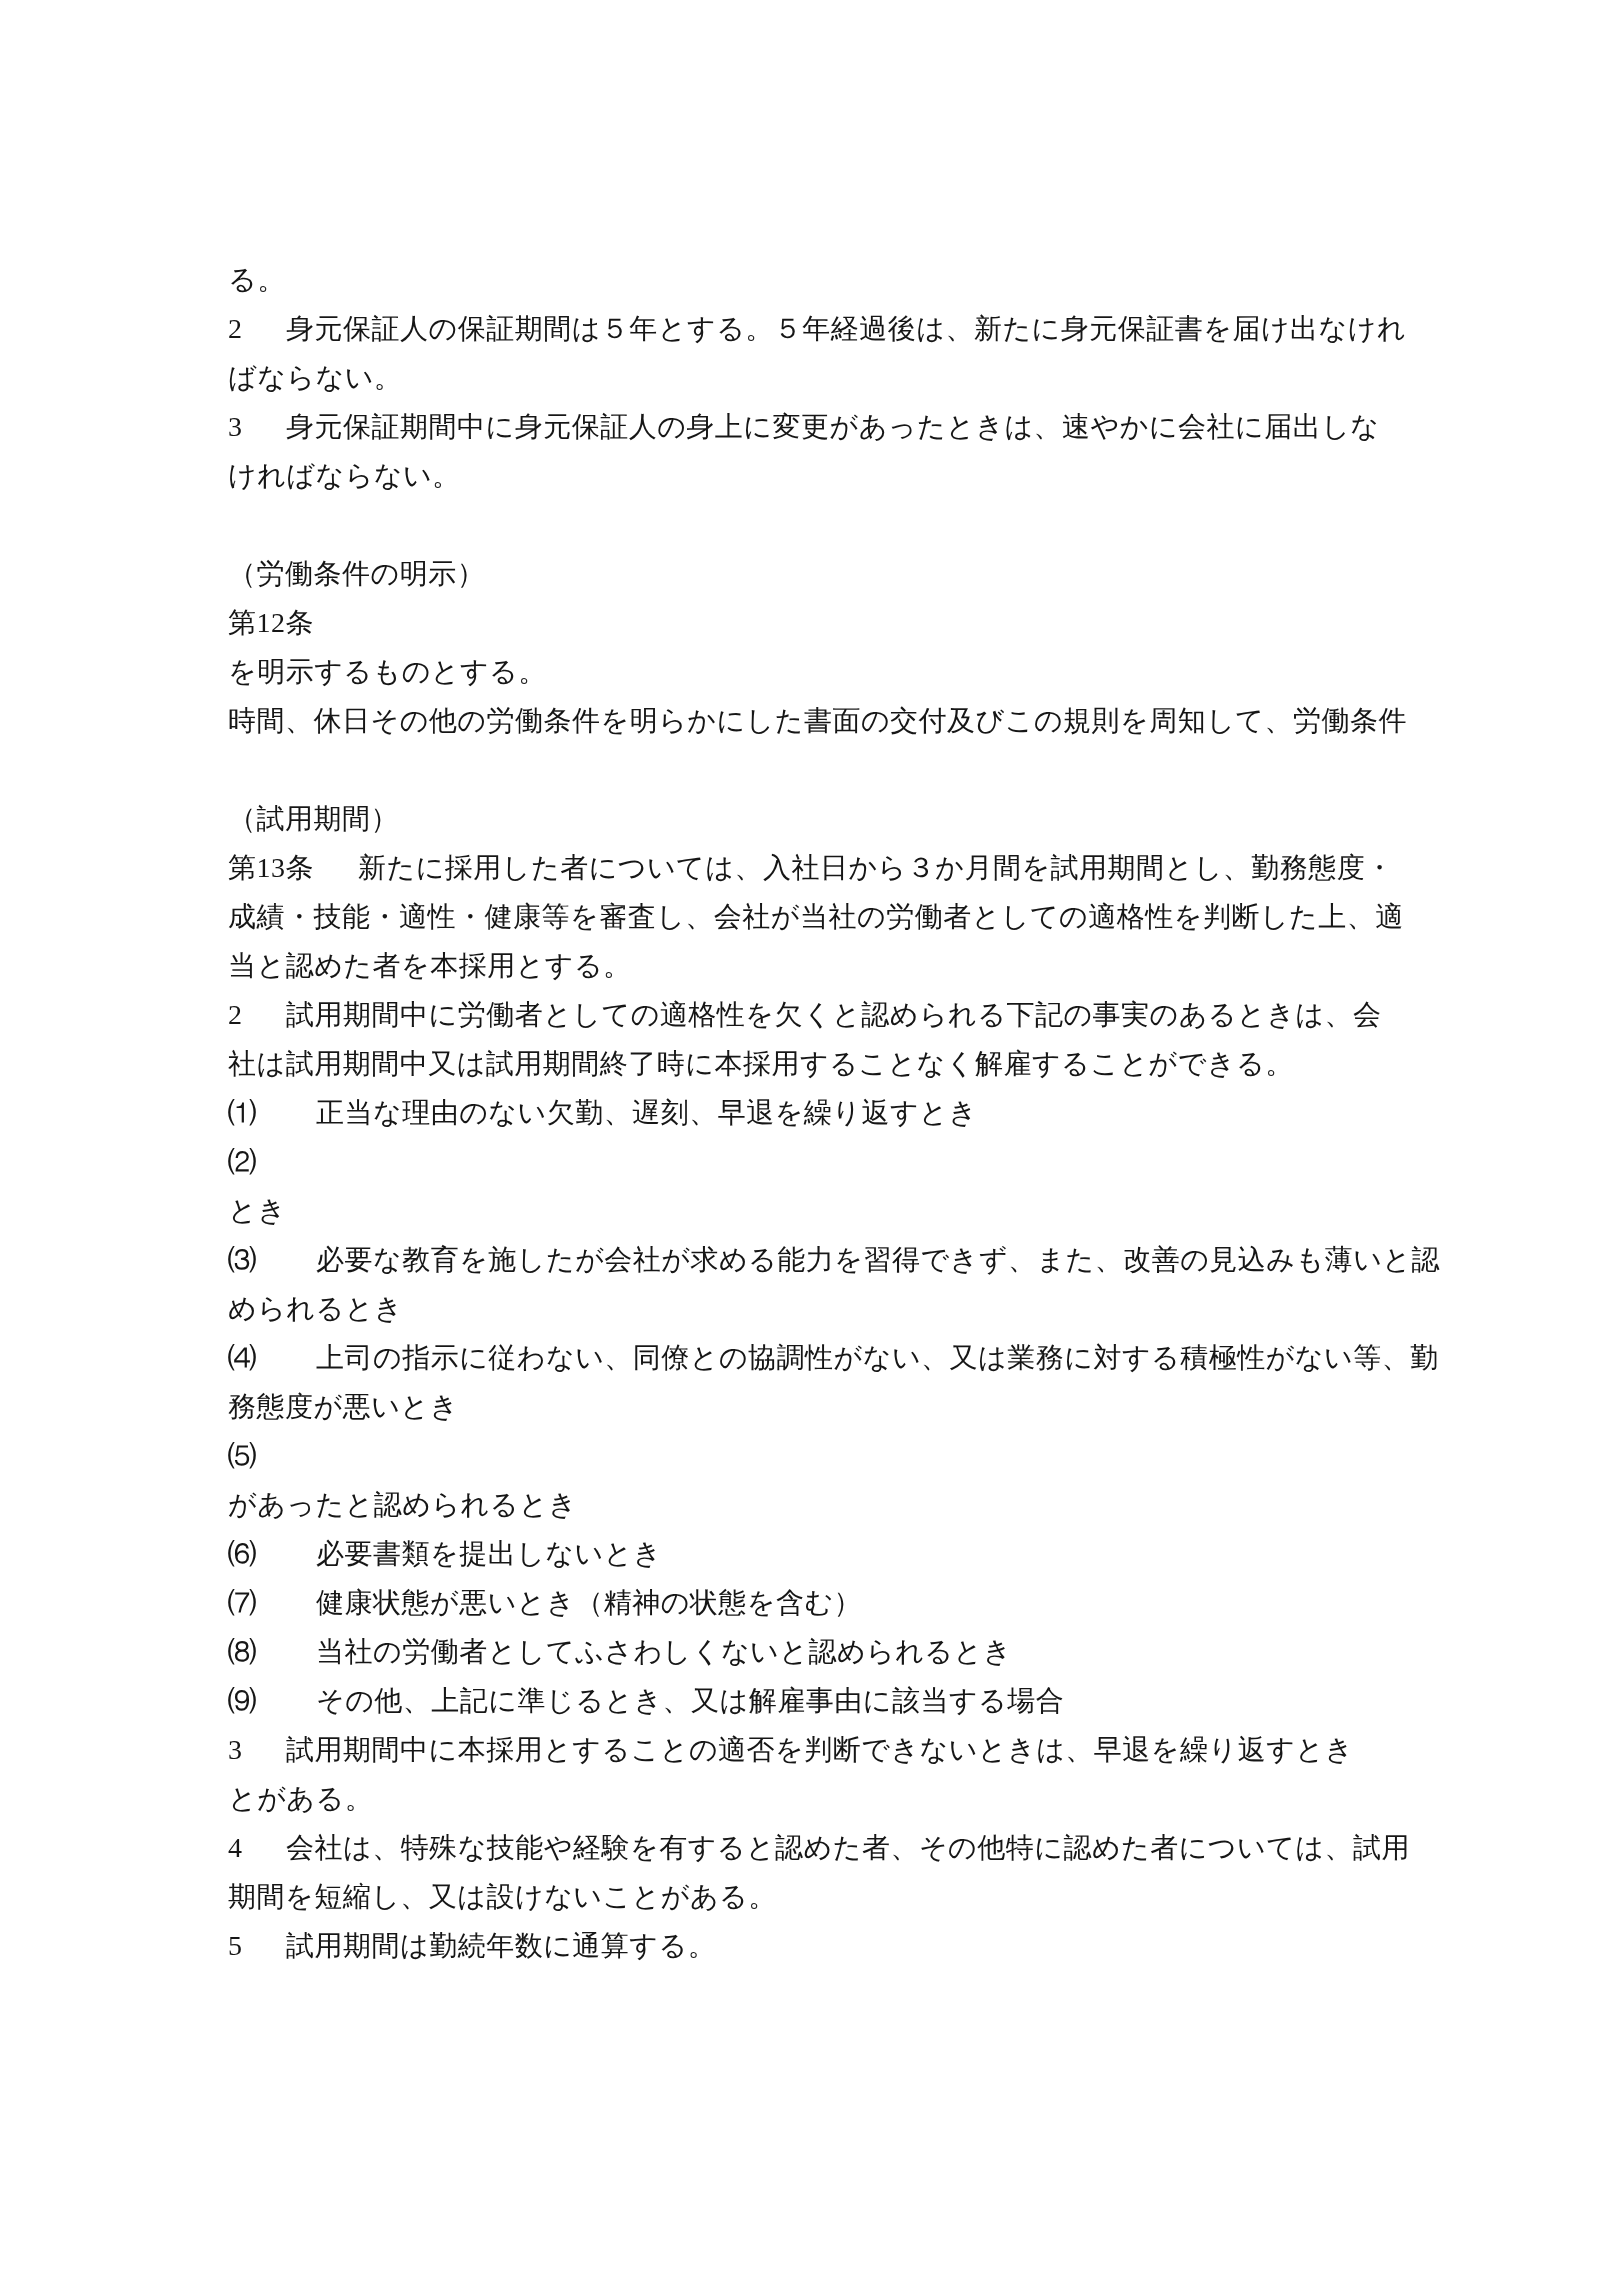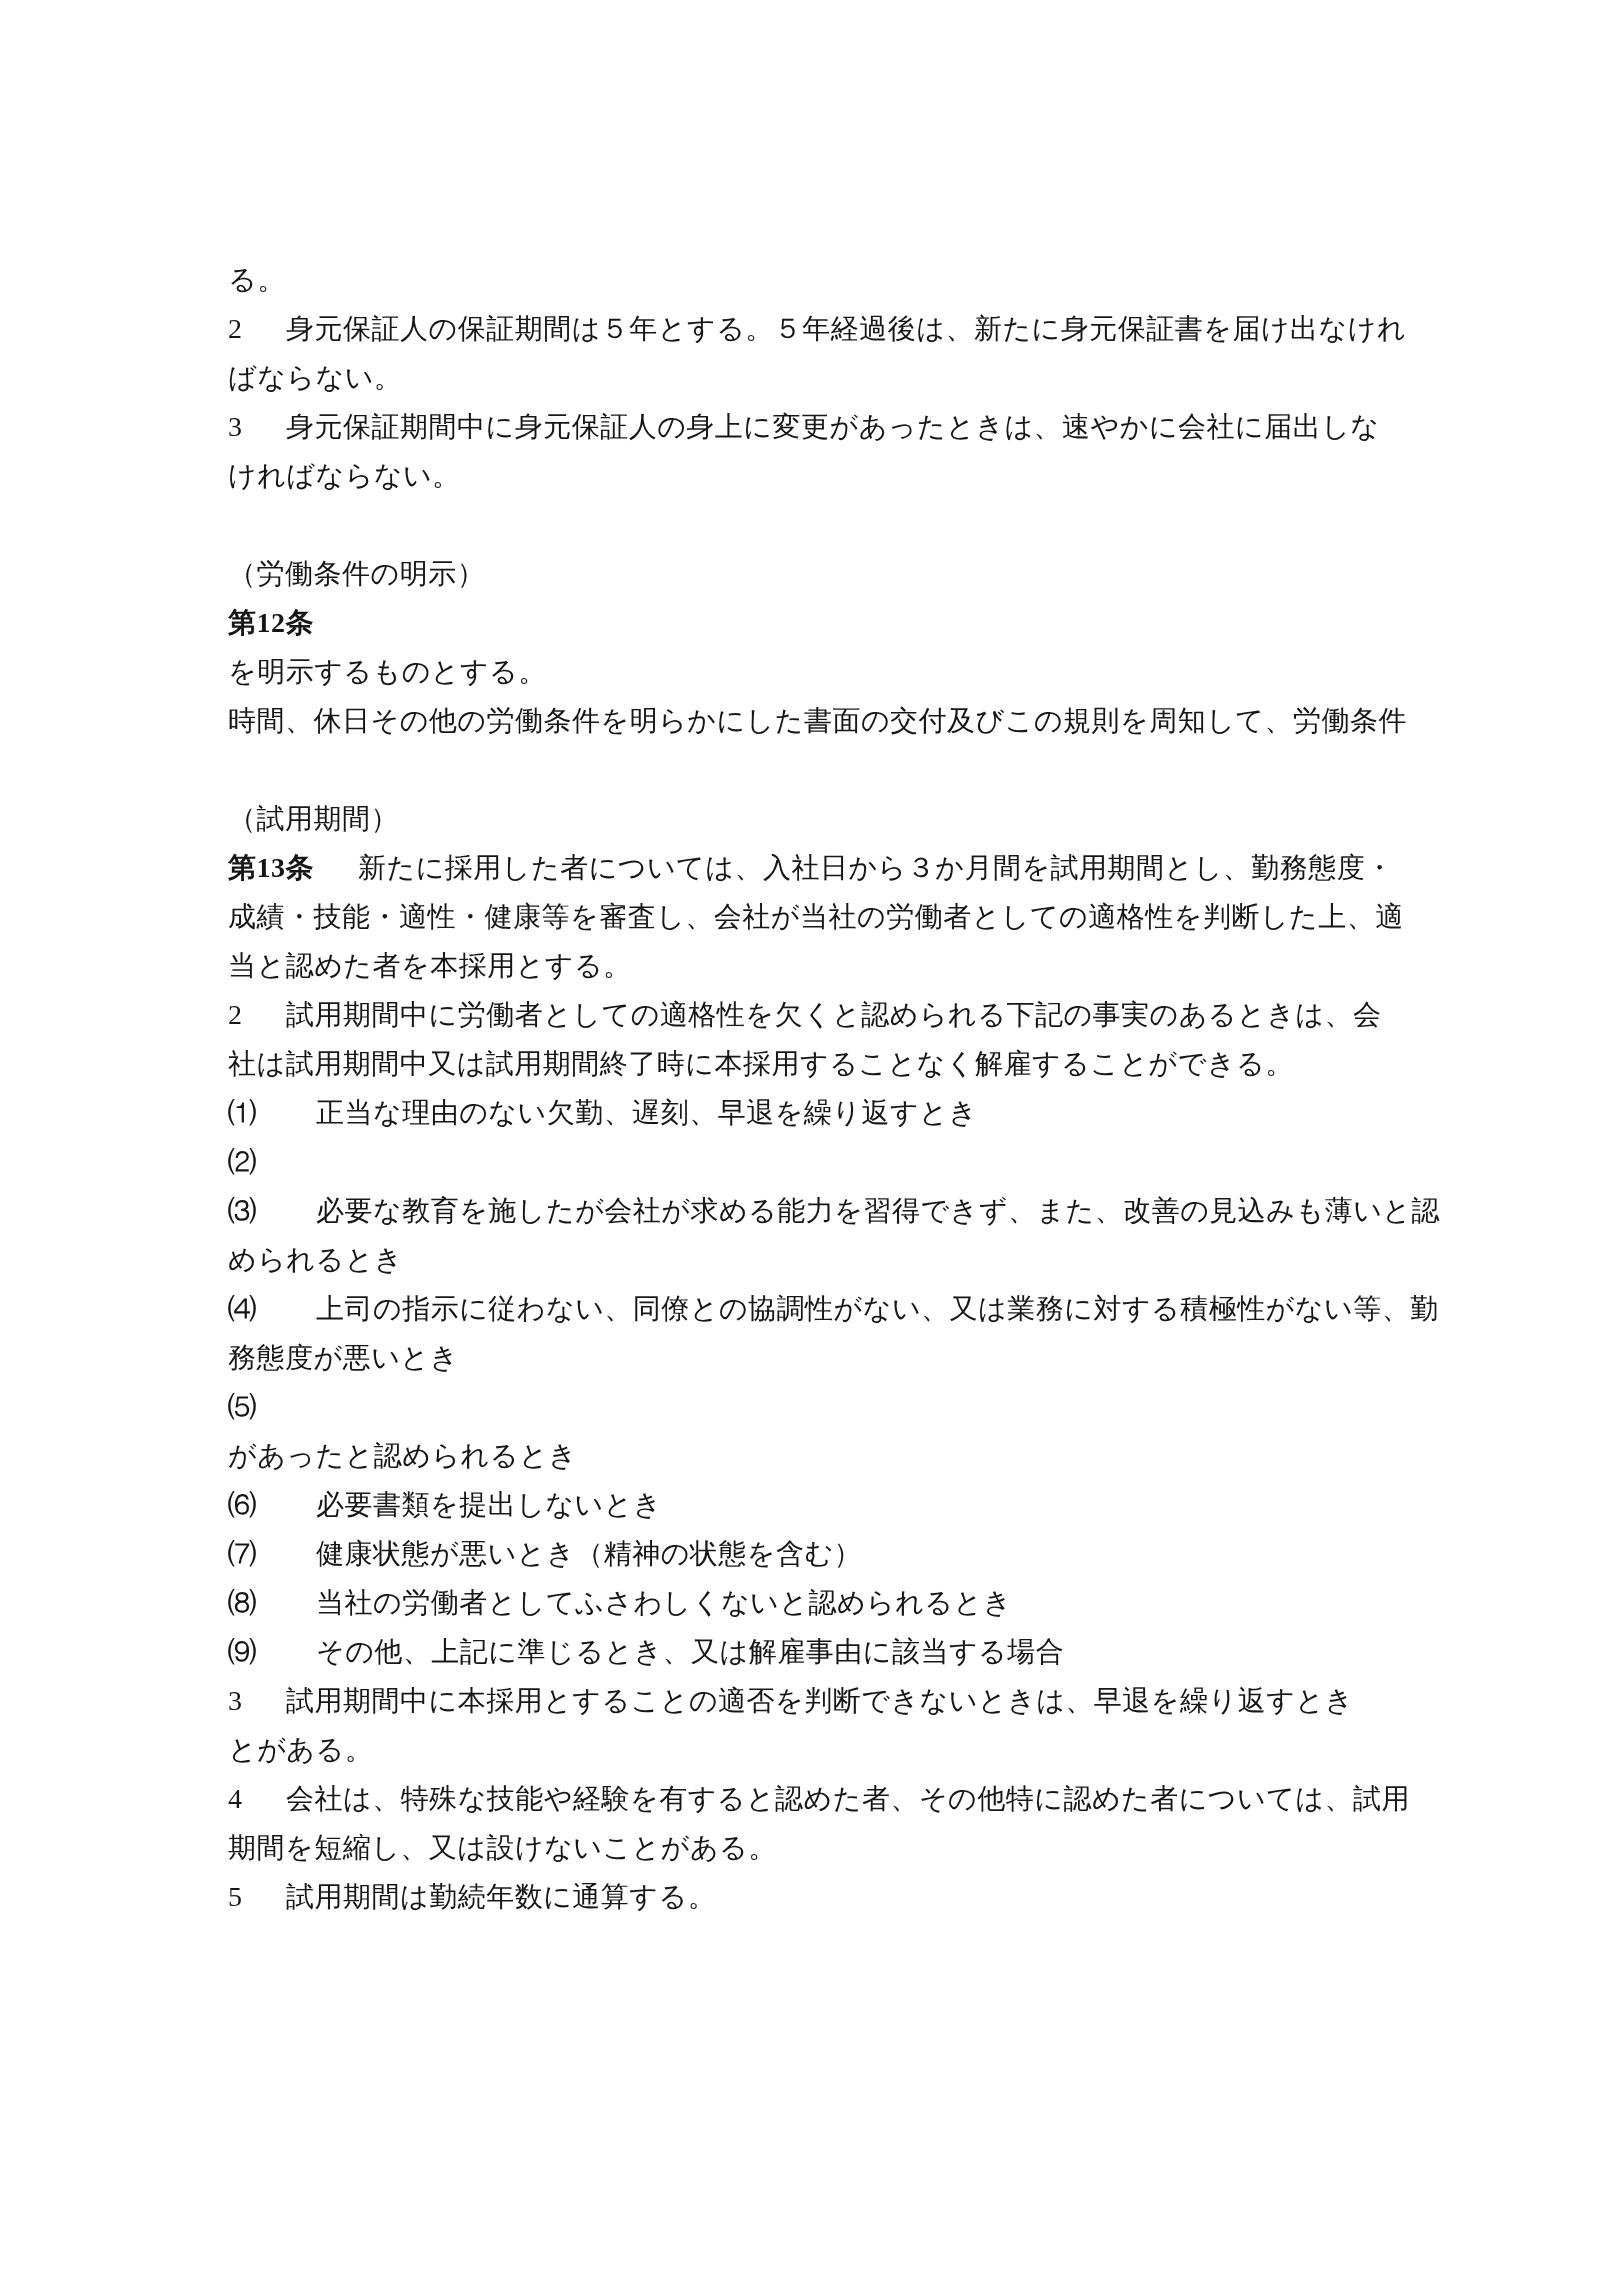--- a/index.html
+++ b/index.html
@@ -30,21 +30,21 @@
     line-height: 49px;
     white-space: nowrap;
     align-items: baseline;
   }
   .marker {
     display: inline-block;
     flex: 0 0 auto;
   }
   .marker.num     { width: 58px;  }
   .marker.item    { width: 88px;  }
-  .marker.article { width: 130px; font-weight: bold; }
+  .marker.article { width: 130px; }
   .line-text {
     display: inline-block;
     flex: 0 0 auto;
   }
 </style>
 </head>
 <body>
 
 <div class="page" style="background: rgb(255, 255, 255); color: rgb(22, 22, 22);">
   <div class="doc">
@@ -104,20 +104,23 @@
         <span class="line-text">社は試用期間中又は試用期間終了時に本採用することなく解雇することができる。</span>
       </div>
       <div class="line">
         <span class="marker item">⑴</span>
         <span class="line-text">正当な理由のない欠勤、遅刻、早退を繰り返すとき</span>
       </div>
       <div class="line">
         <span class="marker item">⑵</span>
       </div>
       <div class="line">
+        <span class="line-text">とき</span>
+      </div>
+      <div class="line">
         <span class="marker item">⑶</span>
         <span class="line-text">必要な教育を施したが会社が求める能力を習得できず、また、改善の見込みも薄いと認</span>
       </div>
       <div class="line">
         <span class="line-text">められるとき</span>
       </div>
       <div class="line">
         <span class="marker item">⑷</span>
         <span class="line-text">上司の指示に従わない、同僚との協調性がない、又は業務に対する積極性がない等、勤</span>
       </div>

